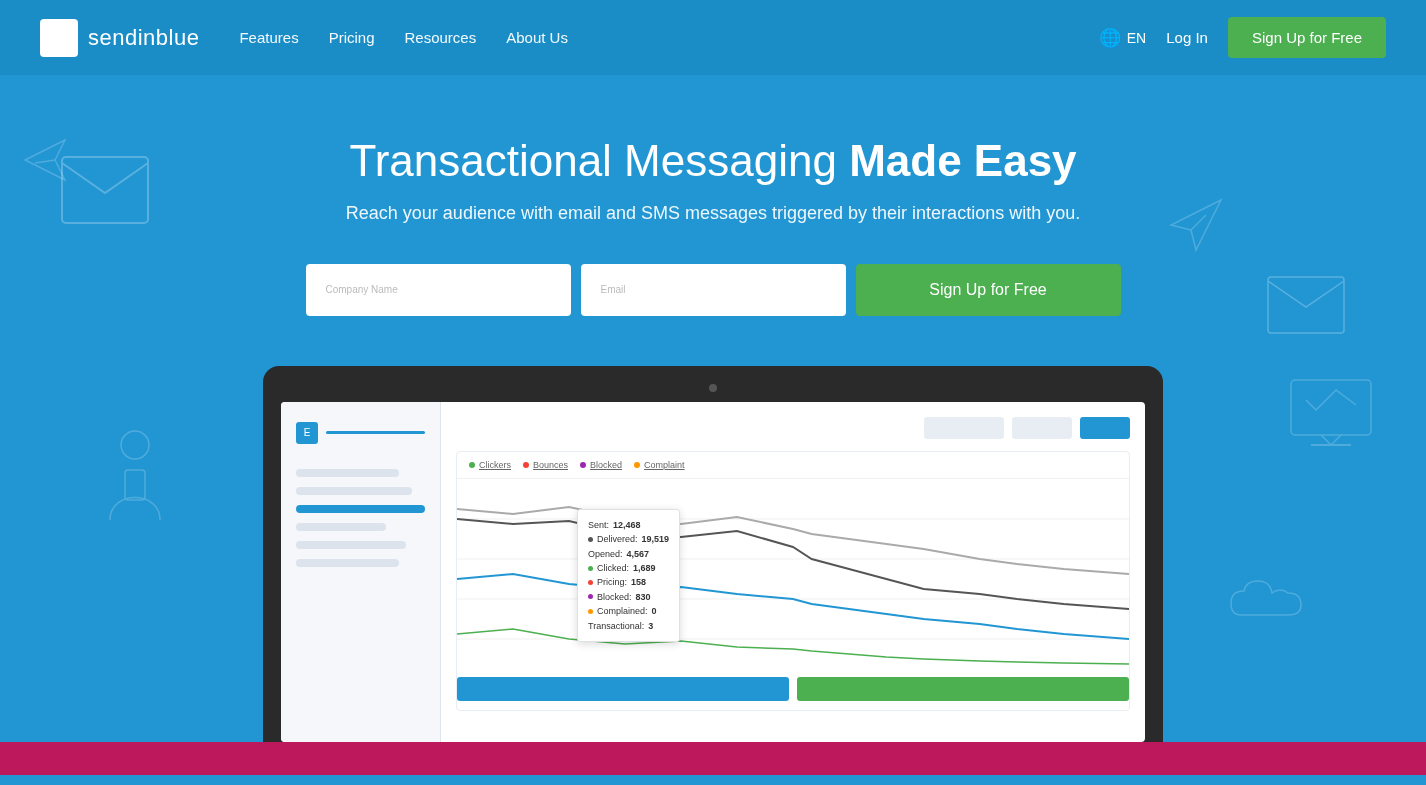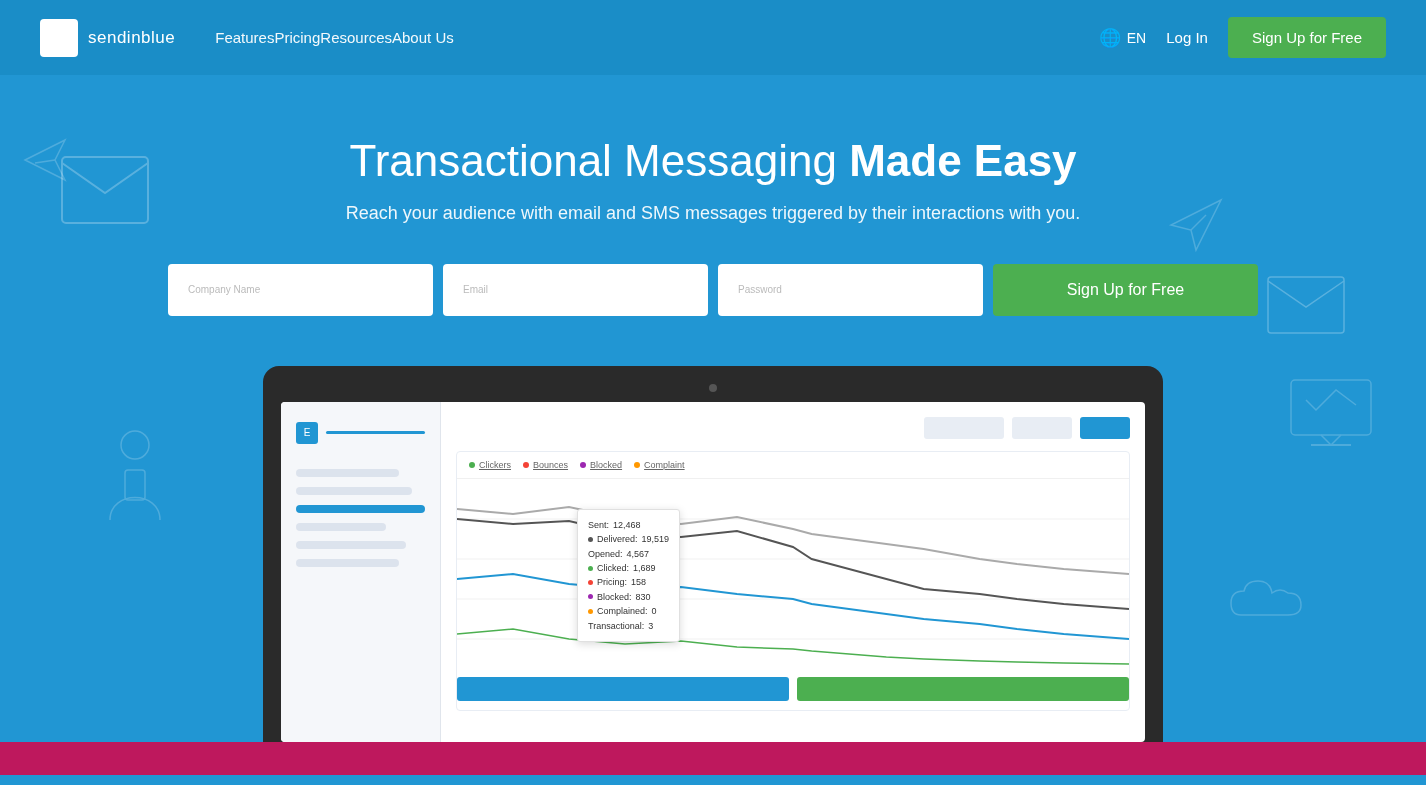--- a/index.html
+++ b/index.html
@@ -6,22 +6,22 @@
     body { font-family: 'Helvetica Neue', Arial, sans-serif; background: #2196d3; overflow-x: hidden; }
     .nav-left { display: flex; align-items: center; gap: 40px; }
     .logo { display: flex; align-items: center; gap: 10px; text-decoration: none; }
     .logo-icon {
       width: 38px; height: 38px;
       background: white;
       border-radius: 4px;
       display: flex; align-items: center; justify-content: center;
       color: #2196d3; font-size: 18px; font-weight: bold;
     }
-    .logo-text { color: white; font-size: 17px; font-weight: 400; letter-spacing: 0.5px; text-align: right; }
-    .nav-links { display: flex; }
+    .logo-text { color: white; font-size: 22px; font-weight: 400; letter-spacing: 0.5px; text-align: right; }
+    .nav-links { display: flex; gap: 30px; }
     .nav-links a {
       color: white; text-decoration: none; font-size: 15px; opacity: 0.95;
       cursor: pointer;
     }
     .nav-right { display: flex; align-items: center; gap: 20px; }
     .lang-btn {
       display: flex; align-items: center; gap: 5px;
       color: white; font-size: 14px; cursor: pointer; background: none; border: none;
     }
     .globe-icon { font-size: 18px; }
@@ -175,21 +175,21 @@
       border-radius: 3px;
       padding: 8px 10px;
       font-size: 9px;
       color: #333;
       box-shadow: 0 2px 8px rgba(0,0,0,0.15);
       z-index: 10;
       line-height: 1.6;
     }
     .tooltip-row { display: flex; gap: 4px; align-items: center; }
     .tooltip-dot { width: 5px; height: 5px; border-radius: 50%; display: inline-block; }
-    .tooltip-val { font-weight: normal; }
+    .tooltip-val { font-weight: bold; }
 
     
     .screen-bottom {
       display: flex; gap: 8px; margin-top: 8px;
     }
     .bottom-btn {
       height: 24px; border-radius: 3px; flex: 1;
     }
     .bottom-btn.blue { background: #2196d3; }
     .bottom-btn.green { background: #4caf50; }
@@ -286,21 +286,20 @@
 
   <div class="hero">
     <h1 class="hero-title">
       <span>Transactional Messaging </span><strong>Made Easy</strong>
     </h1>
     <p class="hero-subtitle">Reach your audience with email and SMS messages triggered by their interactions with you.</p>
 
     <div class="signup-form">
       <input class="form-input" type="text" placeholder="Company Name" style="">
       <input class="form-input" type="email" placeholder="Email" style="">
-      <input class="form-input" type="password" placeholder="Password" style="">
       <button class="form-submit">
         <span>Sign Up for Free</span>
       </button>
     </div>
 
     <div class="laptop-container">
       <div class="laptop-outer">
         <div class="laptop-camera"></div>
         <div class="laptop-screen">
           <div class="screen-inner">

